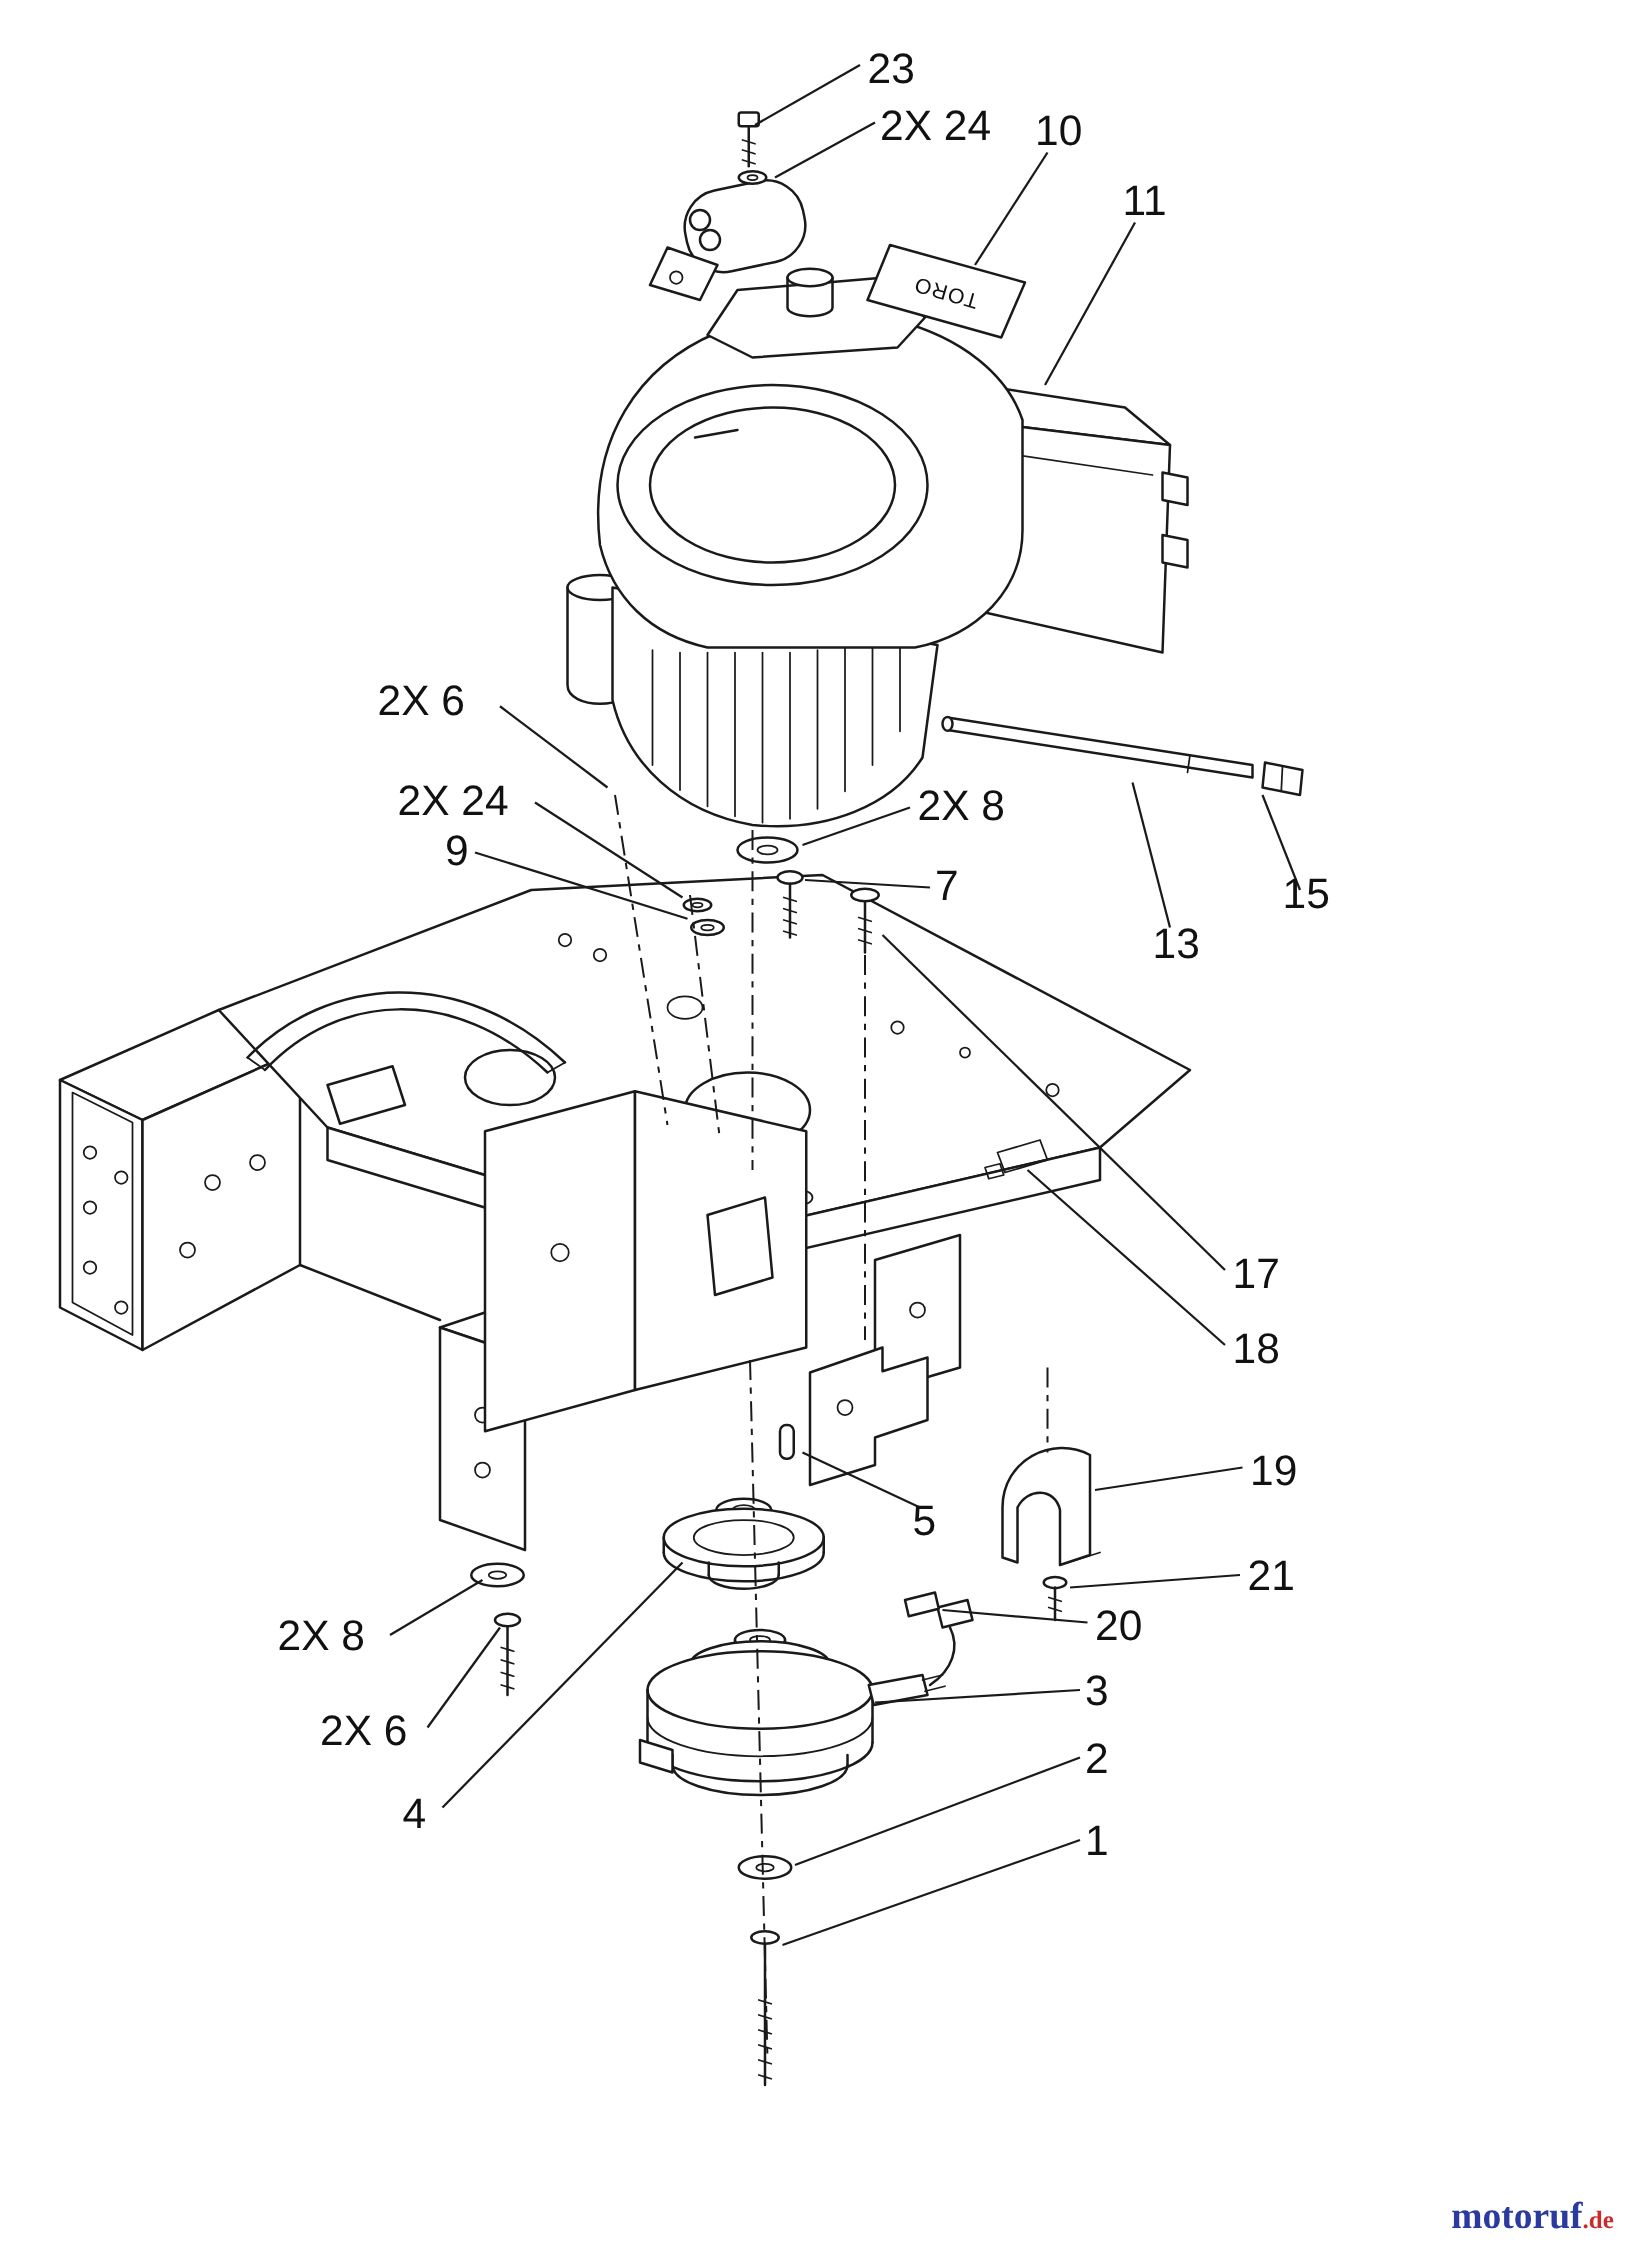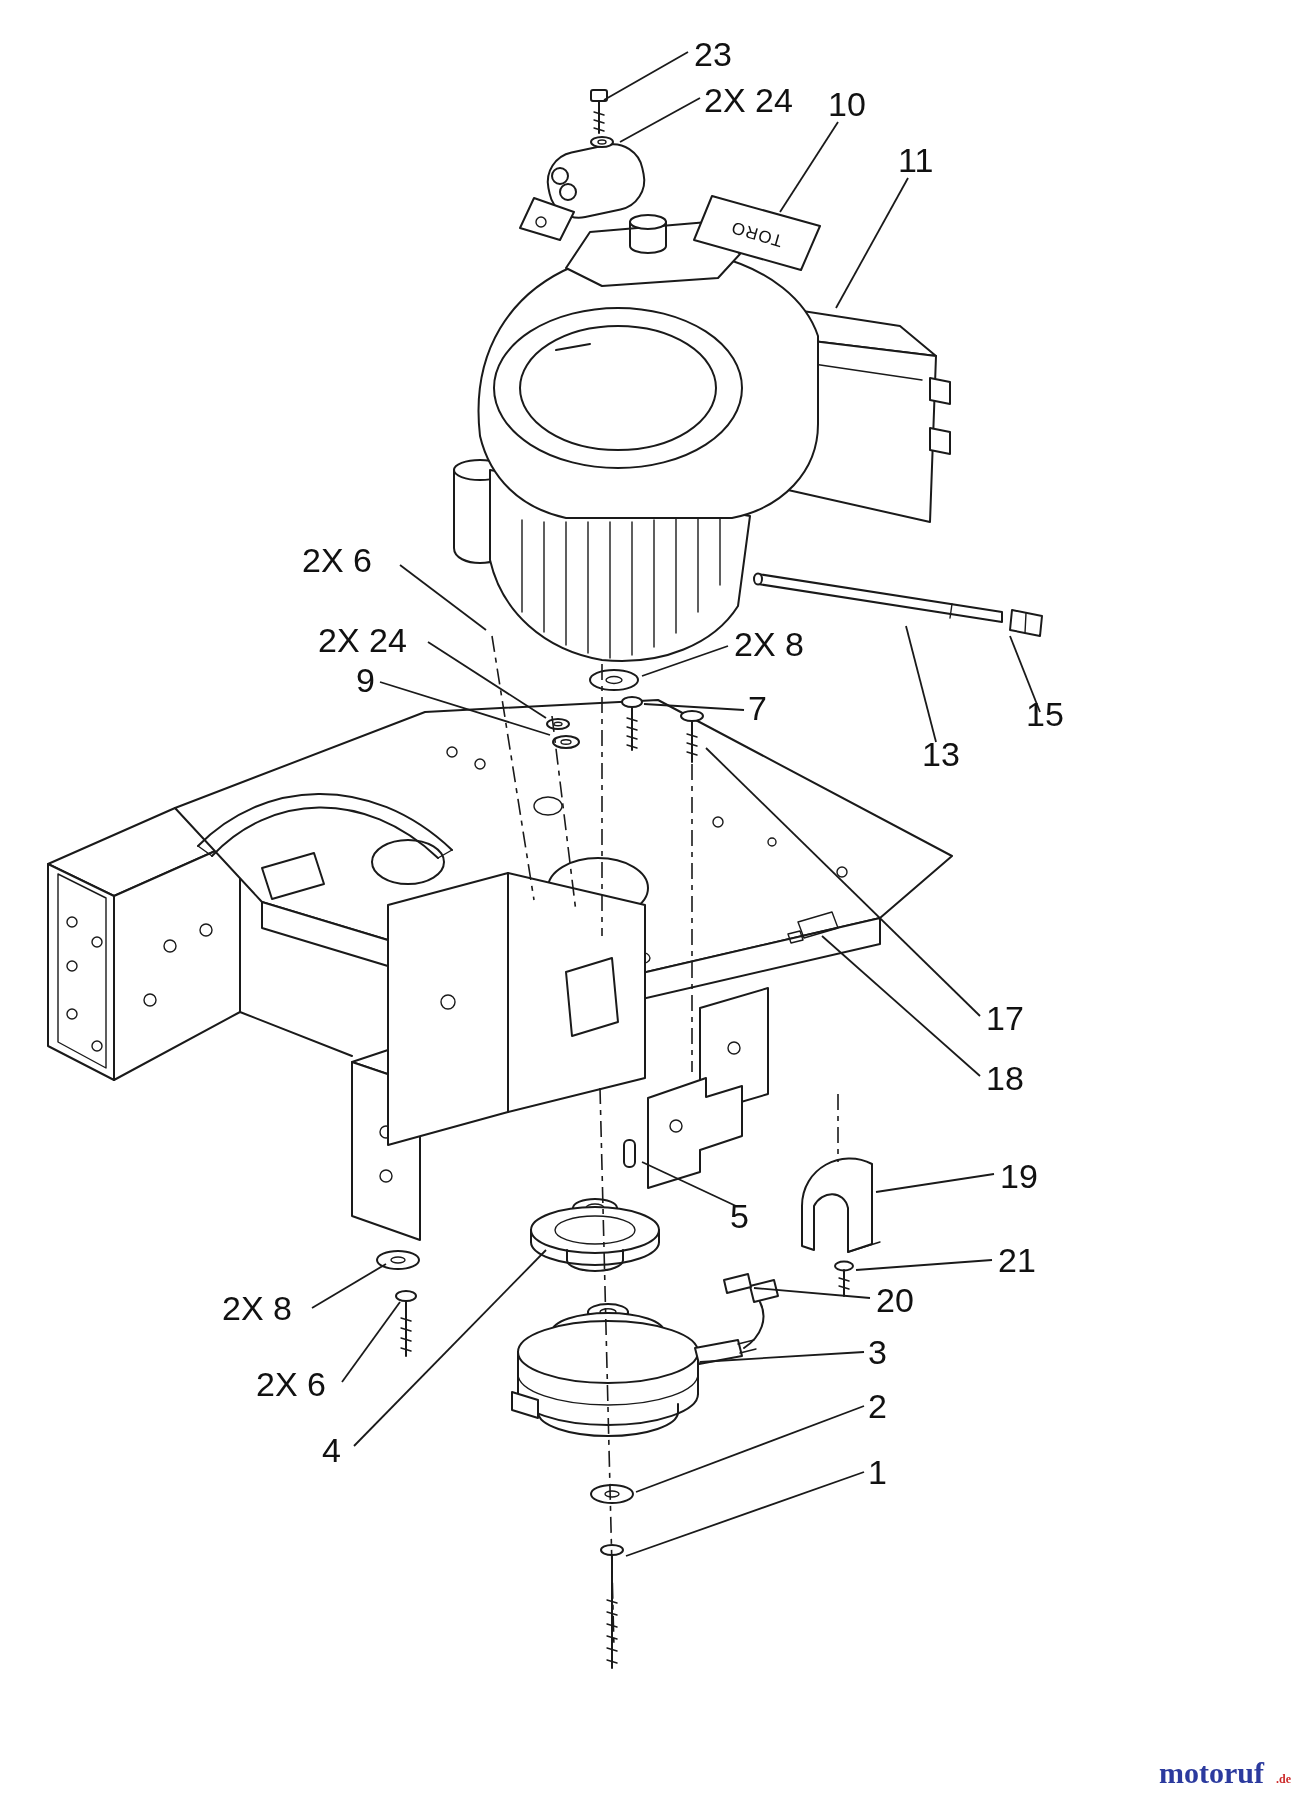--- a/index.html
+++ b/index.html
@@ -8,21 +8,21 @@
   svg { display:block; }
   .s  { fill:#ffffff; stroke:#1a1a1a; stroke-width:2; stroke-linejoin:round; stroke-linecap:round; }
   .l  { fill:none;   stroke:#1a1a1a; stroke-width:2; stroke-linejoin:round; stroke-linecap:round; }
   .t  { stroke-width:1.4; }
   .dashln { fill:none; stroke:#1a1a1a; stroke-width:1.6; stroke-dasharray:16 6 5 6; }
   .leader { fill:none; stroke:#1a1a1a; stroke-width:1.8; }
   .callout { font-family:"Liberation Sans", sans-serif; font-size:34px; fill:#111111; }
   .plate-text { font-family:"Liberation Sans", sans-serif; font-size:17px; fill:#111111; letter-spacing:1px; }
   .logo { position:absolute; right:12px; bottom:10px; font-family:"Liberation Serif", serif;
           font-weight:bold; font-size:30px; color:#2b3a9e; }
-  .logo .tld { font-size:12px; color:#cc2a2a;margin-left:12px; }
+  .logo .tld { font-size:20px; color:#cc2a2a; }
 </style>
 </head>
 <body>
 
 <div class="stage">
 <svg width="1303" height="1800" viewBox="0 0 1303 1800">
 
   <g>
     <polygon class="s" points="48,864 175,808 240,840 114,896"></polygon>
     <polygon class="s" points="48,864 114,896 114,1080 48,1046"></polygon>

